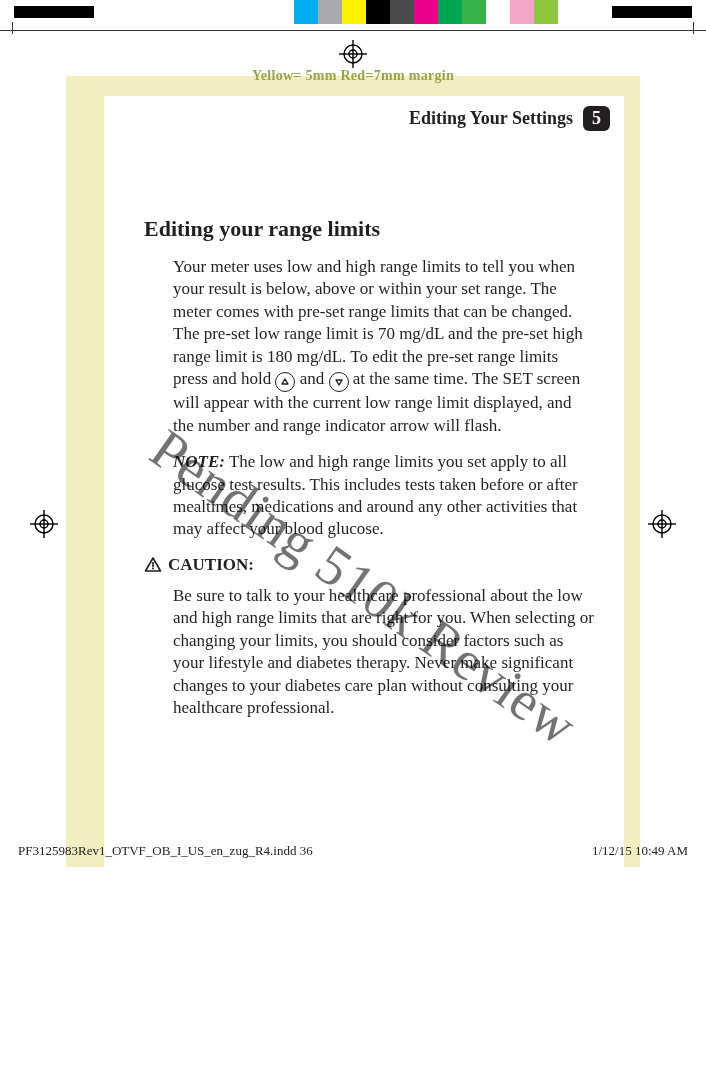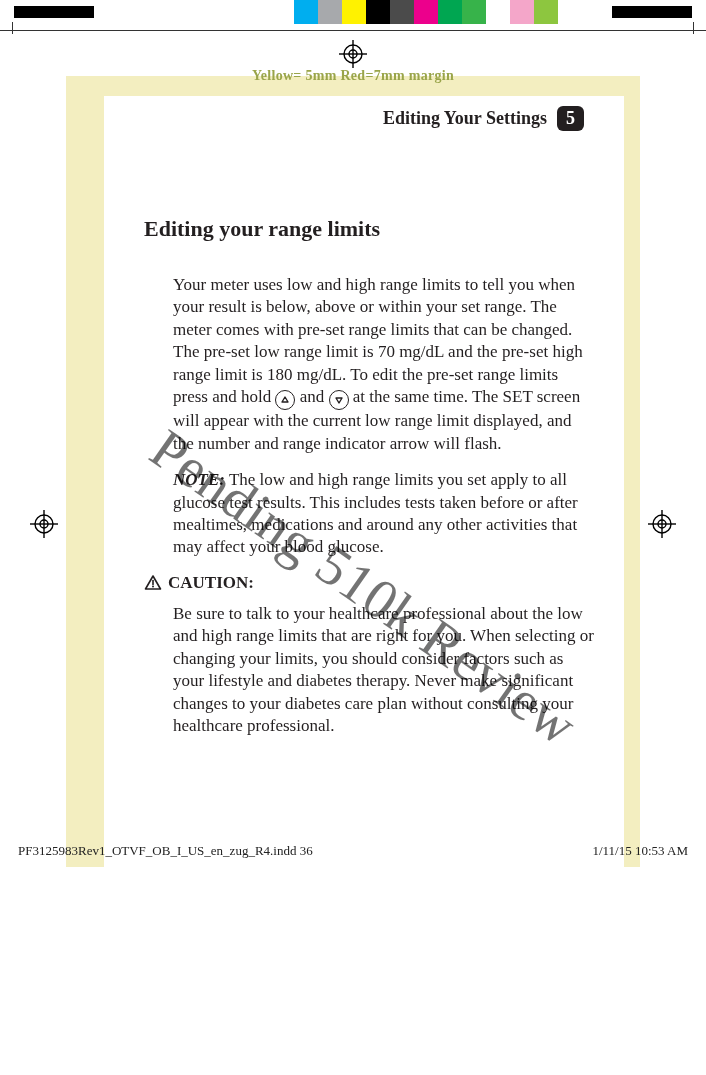--- a/index.html
+++ b/index.html
@@ -29,27 +29,27 @@
   .reg-left { top: 510px; left: 30px; }
   .reg-right { top: 510px; right: 30px; }
   .reg-bottom { top: 998px; left: 339px; }
 
   
   .sheet { position: absolute; top: 76px; left: 66px; width: 574px; height: 912px; background: #f3eec0; }
   .margin-note { position: absolute; top: -8px; left: 0; width: 100%; text-align: center; color: #9aa54a; font-size: 14px; font-weight: 600; letter-spacing: .3px; }
   .inner { position: absolute; top: 20px; left: 38px; width: 520px; height: 876px; background: #fff; }
 
   
-  .runhead { position: absolute; top: 10px; right: 40px; display: flex; align-items: center; gap: 10px; }
+  .runhead { position: absolute; top: 10px; right: 14px; display: flex; align-items: center; gap: 10px; }
   .runhead .title { font-size: 18px; font-weight: 700; color: #231f20; }
   .chapnum { background: #231f20; color: #fff; font-weight: 700; border-radius: 6px; padding: 2px 9px; font-size: 18px; }
 
   
   .content { position: absolute; top: 120px; left: 40px; width: 450px; color: #231f20; }
-  h2.section { font-size: 22px; font-weight: 700; color: #231f20; margin-bottom: 32px; }
+  h2.section { font-size: 22px; font-weight: 700; color: #231f20; margin-bottom: 14px; }
   p.body { font-size: 17px; line-height: 1.32; margin-bottom: 14px; color: #231f20; margin-left: 29px; }
   .note-label { font-weight: 700; font-style: italic; }
   .caution-row { display: flex; align-items: center; gap: 6px; margin: 6px 0 10px; }
   .caution-label { font-weight: 700; font-size: 17px; }
   .warn-icon { width: 18px; height: 18px; }
 
   .arrow-btn { display: inline-flex; align-items: center; justify-content: center; width: 20px; height: 20px; border: 1.6px solid #231f20; border-radius: 50%; vertical-align: -3px; }
   .arrow-btn svg { width: 10px; height: 10px; }
 
   
@@ -170,16 +170,16 @@
     </div>
 
     <div class="watermark">Pending 510k Review</div>
 
     <div class="pageno">64</div>
   </div>
 </div>
 
 <div class="slug">
   <span>PF3125983Rev1_OTVF_OB_I_US_en_zug_R4.indd   36</span>
-  <span>1/11/15   10:53 AM</span>
+  <span>1/12/15   10:49 AM</span>
 </div>
 
 </div>
 
 </body></html>

